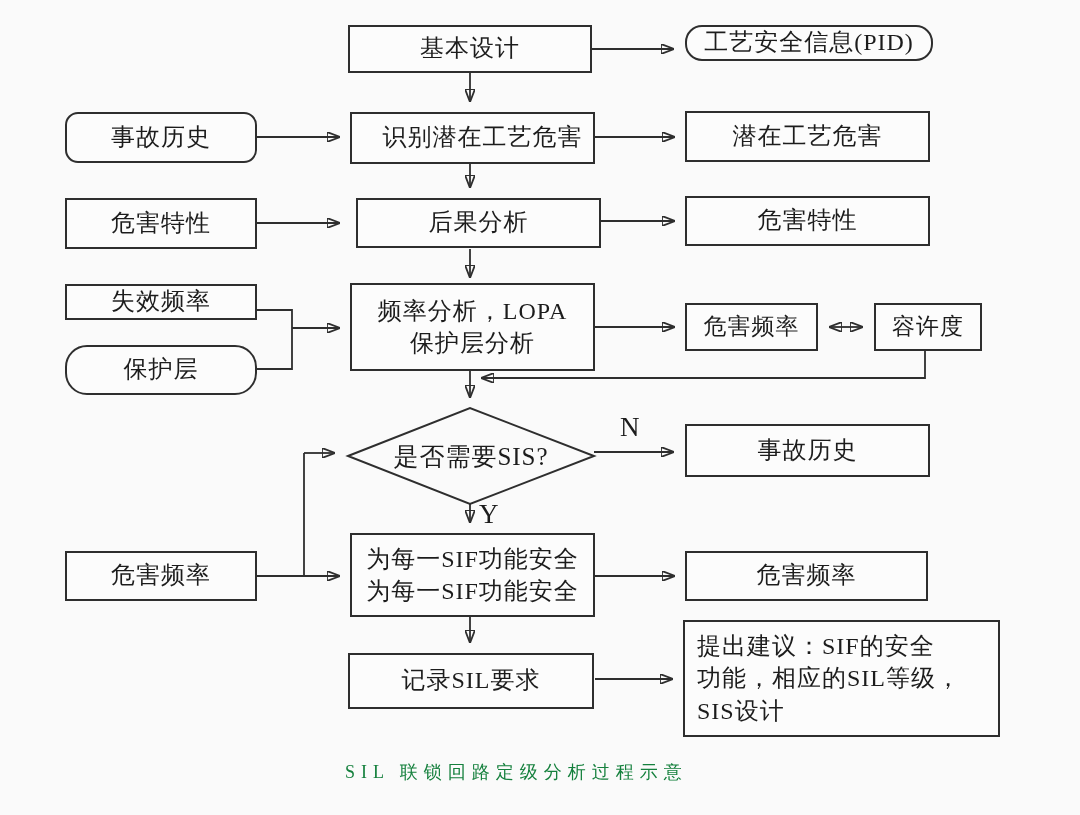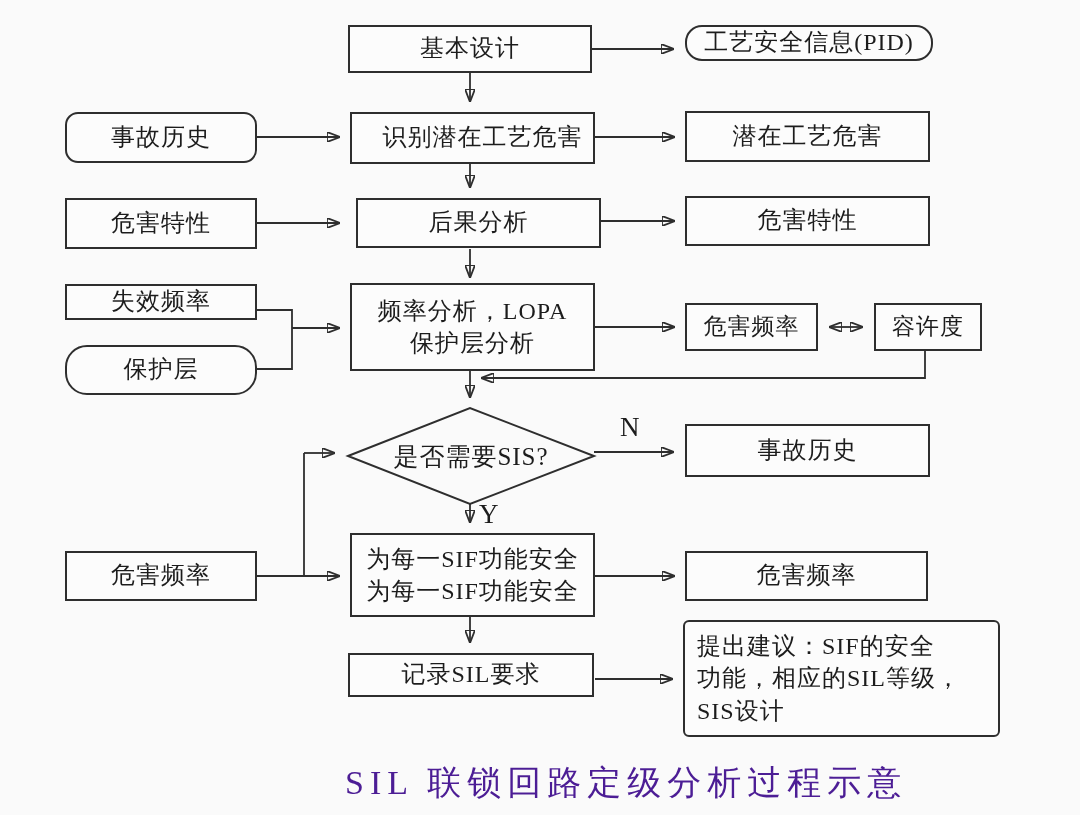--- a/index.html
+++ b/index.html
@@ -16,30 +16,30 @@
   svg.connectors .diamond { fill:#fafafa; stroke:#2e2e2e; stroke-width:2; }
   .node {
     position:absolute; box-sizing:border-box;
     border:2px solid #2e2e2e; background:#fcfcfc;
     display:flex; flex-direction:column; align-items:center; justify-content:center;
     font-size:24px; line-height:1.3; color:#1c1c1c; text-align:center;
     letter-spacing:1px;
   }
   .node.small { font-size:23px; }
   .node.multiline { line-height:1.35; }
-  .node.left-text { align-items:flex-start; text-align:left; padding:4px 12px;border-radius:6px; }
+  .node.left-text { align-items:flex-start; text-align:left; padding:4px 12px; }
   .diamond-label {
     position:absolute; display:flex; align-items:center; justify-content:center;
     font-size:25px; letter-spacing:1px; background:transparent;
   }
   .edge-label {
     position:absolute; font-size:27px; color:#1c1c1c;
   }
   .caption {
-    position:absolute; font-size:34px; letter-spacing:6px; color:#4c1d95;
+    position:absolute; font-size:18px; letter-spacing:6px; color:#15803d;
     white-space:nowrap;
   }
 </style>
 </head>
 <body>
 
 <div class="stage">
 
   <svg class="connectors" viewBox="0 0 1080 815" xmlns="http://www.w3.org/2000/svg">
     <defs>
@@ -99,21 +99,21 @@
 
   <div class="diamond-label" style="left:360px; top:430px; width:222px; height:52px;">
     <span>是否需要SIS?</span>
   </div>
 
   <div class="node multiline" style="left:350px; top:533px; width:245px; height:84px;">
     <span>为每一SIF功能安全</span>
     <span>为每一SIF功能安全</span>
   </div>
 
-  <div class="node" style="left:348px; top:653px; width:246px; height:44px;">
+  <div class="node" style="left:348px; top:653px; width:246px; height:56px;">
     <span>记录SIL要求</span>
   </div>
 
   <div class="node" style="left:65px; top:112px; width:192px; height:51px;border-radius:13px;">
     <span>事故历史</span>
   </div>
 
   <div class="node" style="left:65px; top:198px; width:192px; height:51px;">
     <span>危害特性</span>
   </div>

